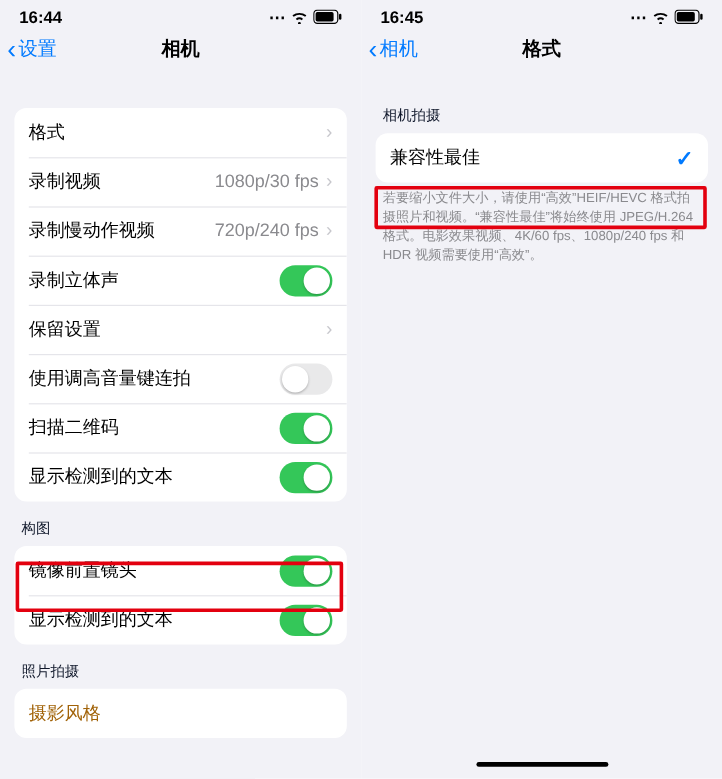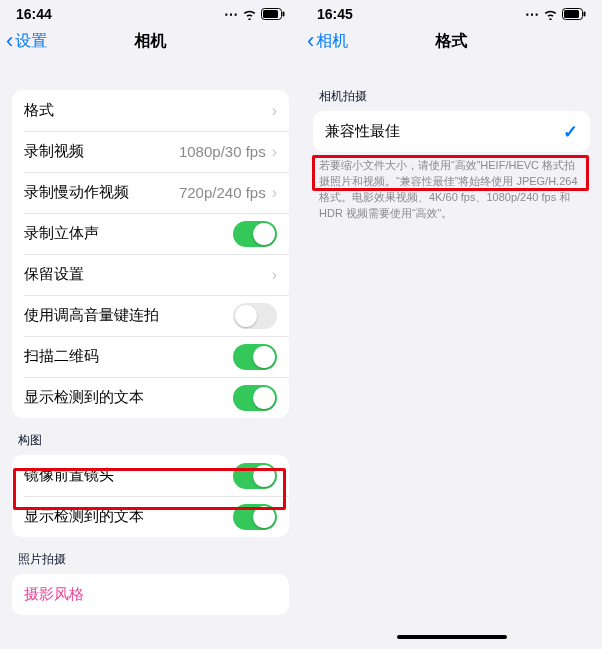--- a/index.html
+++ b/index.html
@@ -96,21 +96,21 @@
     transition: none;
   }
   .toggle.on { background: #34c759; }
   .toggle.on .knob { left: 20px; }
   .footer {
     font-size: 11px;
     color: #8a8a8e;
     padding: 6px 6px 0;
     line-height: 1.45;
   }
-  .link-color { color: #ec4899; }
+  .link-color { color: #a16207; }
   .hi {
     border: 3px solid #e3000f;
     border-radius: 2px;
     position: absolute;
     pointer-events: none;
   }
   .home-indicator {
     position: absolute;
     bottom: 10px;
     left: 50%;

